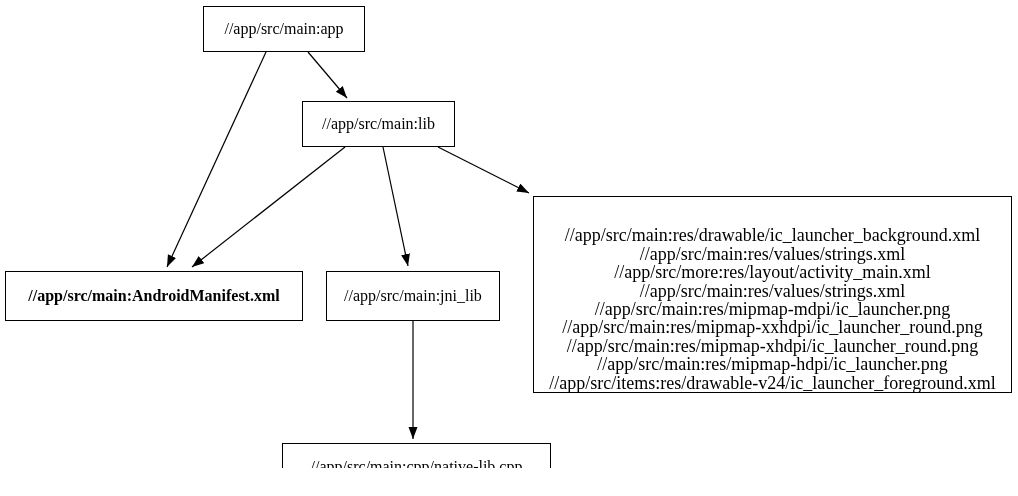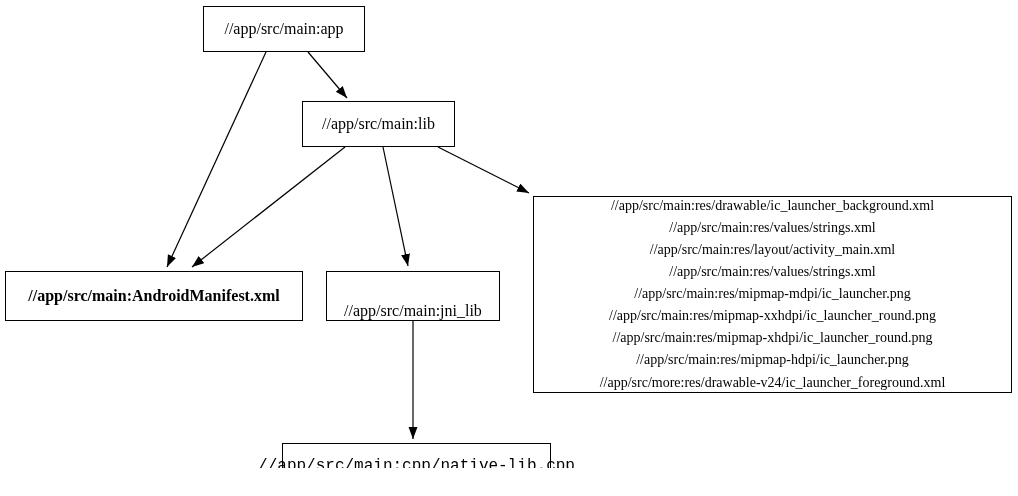--- a/index.html
+++ b/index.html
@@ -26,27 +26,27 @@
     align-items: center;
     justify-content: center;
     text-align: center;
     font-size: 16px;
     line-height: 1.1;
     white-space: nowrap;
   }
   .node-app       { left: 203px; top: 6px;   width: 162px; height: 46px; }
   .node-lib       { left: 302px; top: 101px; width: 153px; height: 46px; justify-content: center; }
   .node-manifest  { left: 5px;   top: 271px; width: 298px; height: 50px; font-weight: bold; }
-  .node-jni       { left: 326px; top: 271px; width: 174px; height: 50px; align-items: flex-end; }
-  .node-native    { left: 282px; top: 443px; width: 269px; height: 47px; font-family: Liberation Mono, monospace; }
+  .node-jni       { left: 326px; top: 271px; width: 174px; height: 50px; }
+  .node-native    { left: 282px; top: 443px; width: 269px; height: 47px; }
   .node-resources {
     left: 533px; top: 196px; width: 479px; height: 197px;
     flex-direction: column;
-    justify-content: space-between;
-    font-size: 14px;
+    justify-content: flex-end;
+    font-size: 18px;
     line-height: 18.4px;
   }
   .node-resources .res-line { width: 100%; }
 </style>
 </head>
 <body>
 
 <div class="canvas">
 
   <svg class="edges" viewBox="0 0 1018 496" xmlns="http://www.w3.org/2000/svg">
@@ -75,26 +75,26 @@
     <span>//app/src/main:AndroidManifest.xml</span>
   </div>
 
   <div class="node node-jni">
     <span>//app/src/main:jni_lib</span>
   </div>
 
   <div class="node node-resources">
     <div class="res-line">//app/src/main:res/drawable/ic_launcher_background.xml</div>
     <div class="res-line">//app/src/main:res/values/strings.xml</div>
-    <div class="res-line">//app/src/main:res/layout/activity_main.xml</div>
+    <div class="res-line">//app/src/more:res/layout/activity_main.xml</div>
     <div class="res-line">//app/src/main:res/values/strings.xml</div>
     <div class="res-line">//app/src/main:res/mipmap-mdpi/ic_launcher.png</div>
     <div class="res-line">//app/src/main:res/mipmap-xxhdpi/ic_launcher_round.png</div>
     <div class="res-line">//app/src/main:res/mipmap-xhdpi/ic_launcher_round.png</div>
     <div class="res-line">//app/src/main:res/mipmap-hdpi/ic_launcher.png</div>
-    <div class="res-line">//app/src/more:res/drawable-v24/ic_launcher_foreground.xml</div>
+    <div class="res-line">//app/src/items:res/drawable-v24/ic_launcher_foreground.xml</div>
   </div>
 
   <div class="node node-native">
     <span>//app/src/main:cpp/native-lib.cpp</span>
   </div>
 
 </div>
 
 </body></html>

